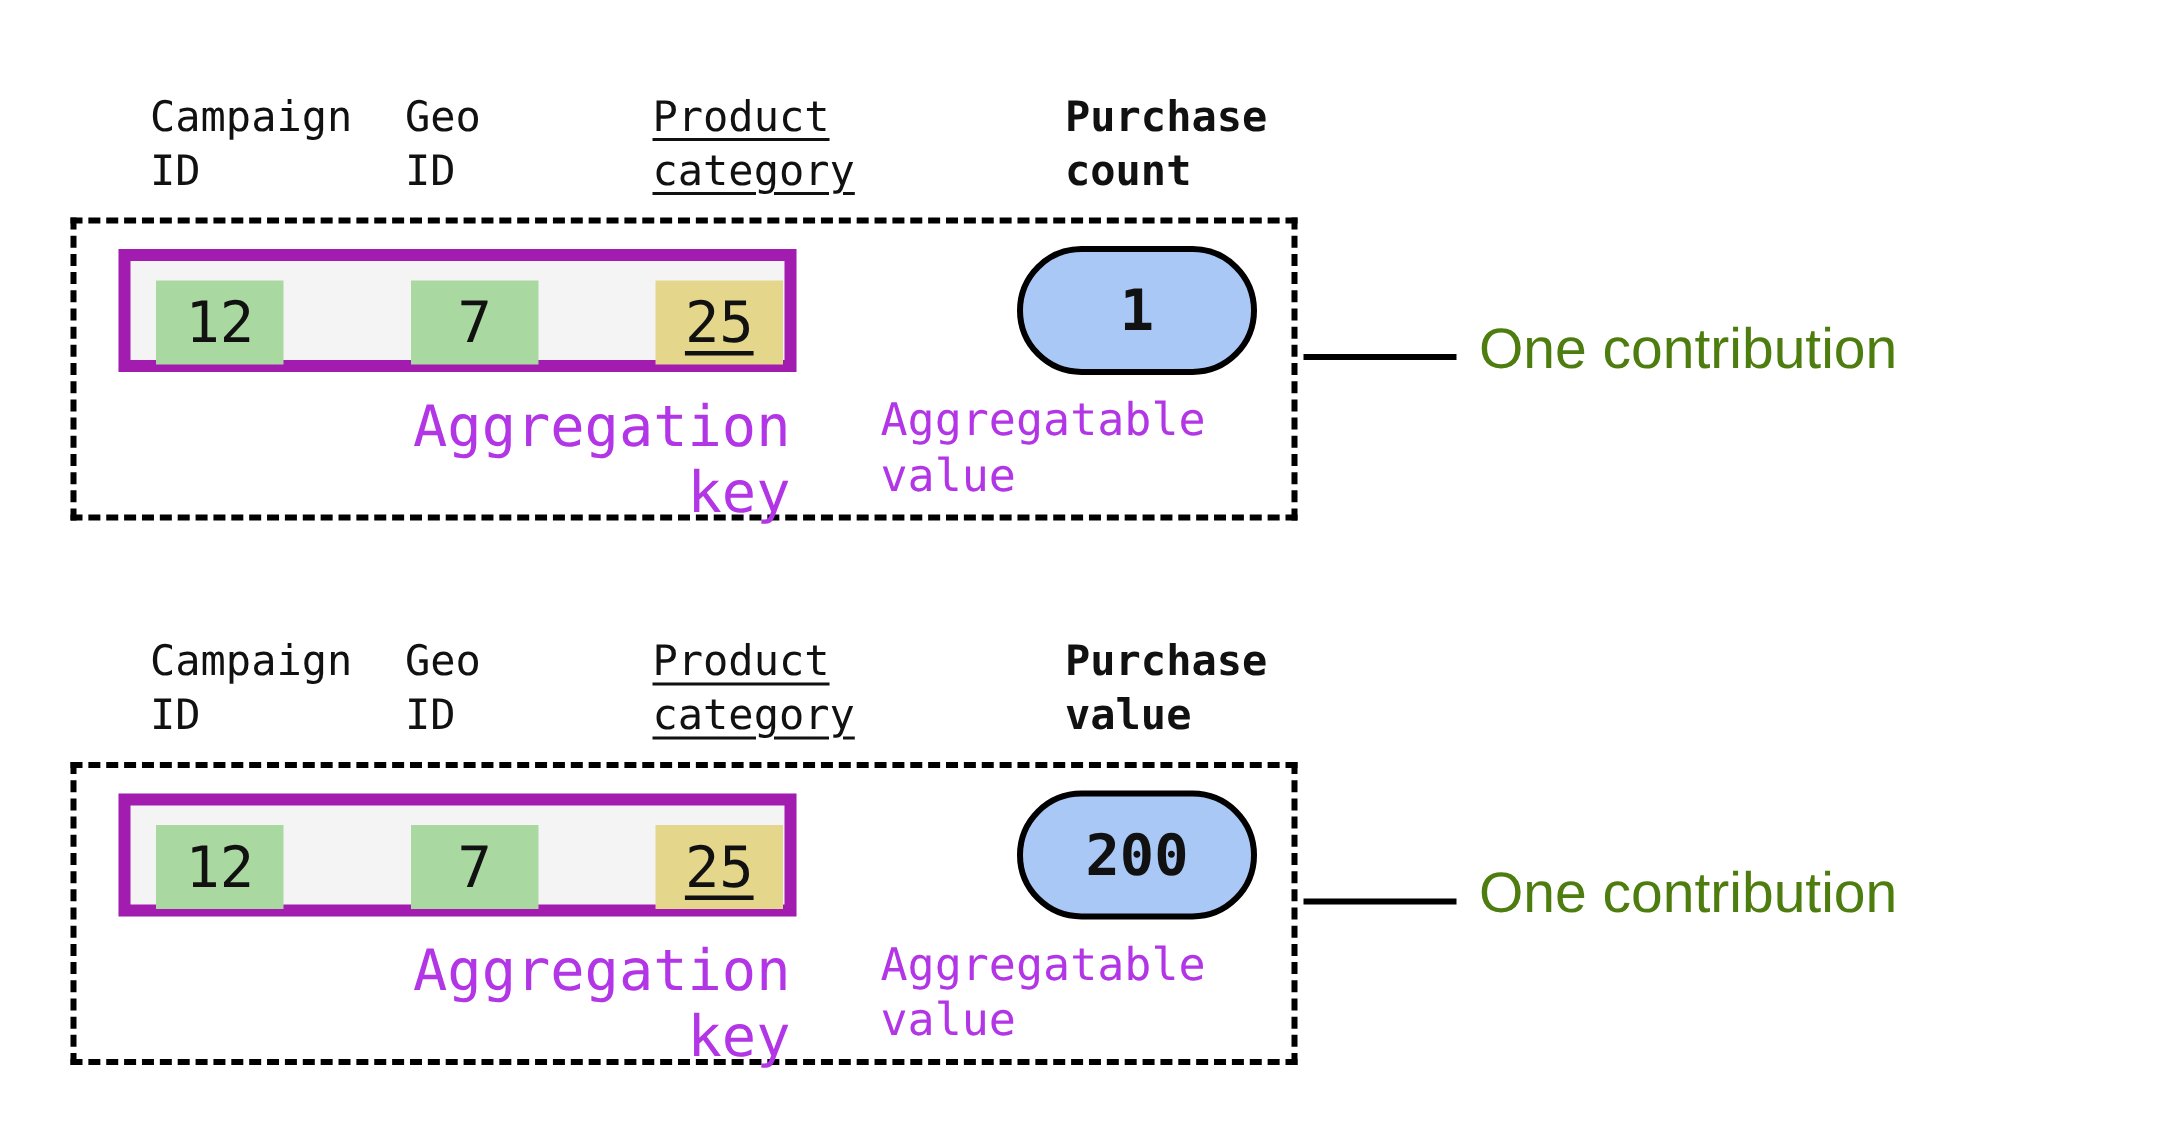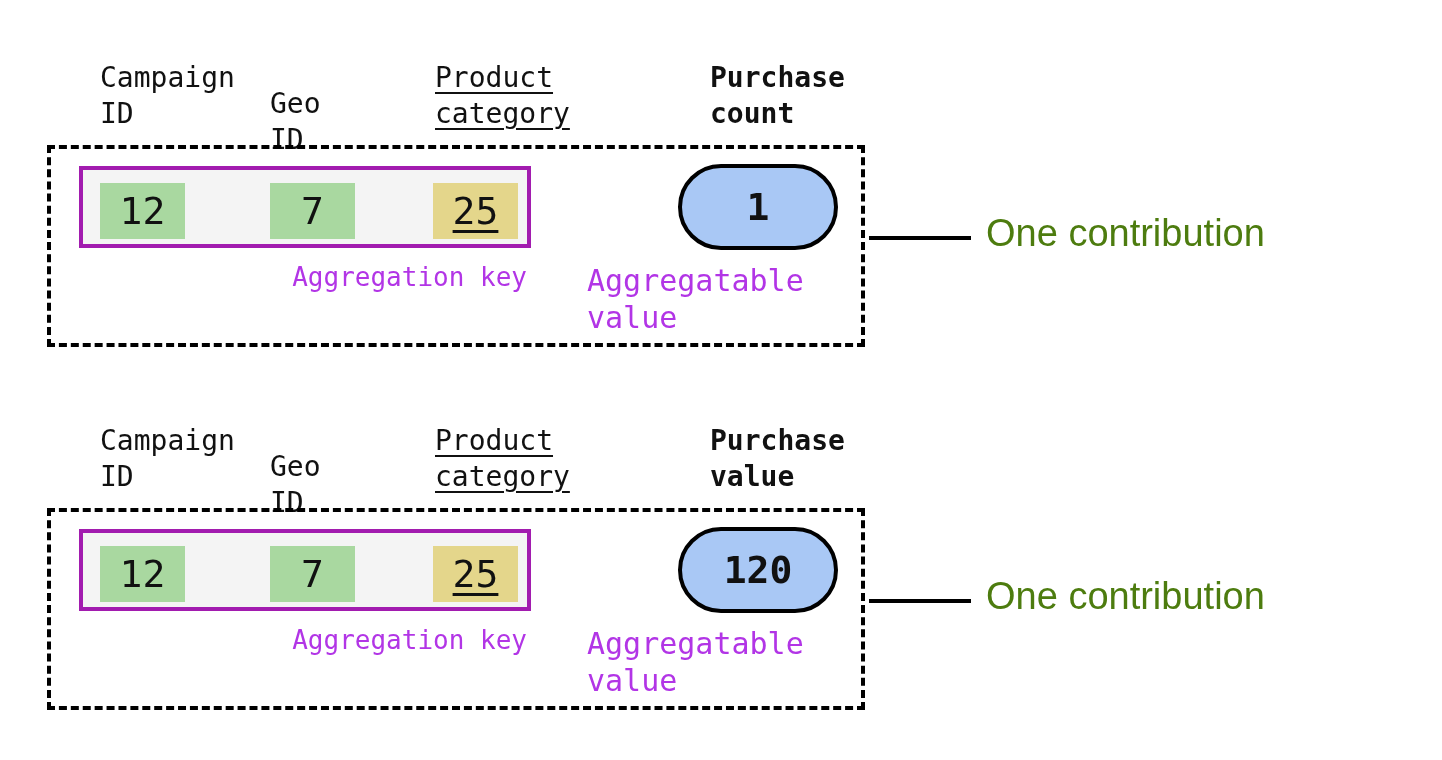--- a/index.html
+++ b/index.html
@@ -19,36 +19,36 @@
 
   .hdr {
     position: absolute;
     top: 60px;
     font-size: 28px;
     line-height: 36px;
     white-space: pre-line;
     color: #111111;
   }
   .hdr.campaign { left: 100px; }
-  .hdr.geo      { left: 270px; margin-top: 26px; }
+  .hdr.geo      { left: 270px; }
   .hdr.product  { left: 435px; text-decoration: underline; text-underline-offset: 5px; }
   .hdr.metric   { left: 710px; font-weight: bold; }
 
   .dotted-box {
     position: absolute;
     left: 47px; top: 145px;
     width: 818px; height: 202px;
     border: 4px dashed #000000;
   }
 
   .record {
     position: absolute;
     left: 79px; top: 166px;
     width: 452px; height: 82px;
-    border: 4px solid #a21caf;
+    border: 8px solid #a21caf;
     background: #f4f4f4;
     padding-left: 32px;
   }
   .cell {
     position: absolute;
     top: 13px; height: 56px; width: 85px;
     display: flex; align-items: center; justify-content: center;
     font-size: 38px;
   }
   .cell.c1 { left: 17px;  background: #a9d8a0; }
@@ -65,21 +65,21 @@
     background: #a9c8f5;
     display: flex; align-items: center; justify-content: center;
     font-size: 38px; font-weight: bold;
   }
 
   .keylabel {
     position: absolute;
     left: 227px; top: 262px;
     width: 300px;
     text-align: right;
-    font-size: 26px;
+    font-size: 38px;
     color: #b235e6;
   }
   .vallabel {
     position: absolute;
     left: 587px; top: 262px;
     width: 242px;
     text-align: left;
     font-size: 30px;
     line-height: 37px;
     white-space: pre-line;
@@ -160,21 +160,21 @@
         </div>
       <div class="cell c2">
           <span class="num">7</span>
         </div>
       <div class="cell c3">
           <span class="num">25</span>
         </div>
     </div>
 
     <div class="pill">
-        <span>120</span>
+        <span>200</span>
       </div>
 
     <div class="keylabel">Aggregation key</div>
     <div class="vallabel">Aggregatable
 value</div>
 
     <div class="connector"></div>
     <div class="callout">One contribution</div>
   </div>
 

